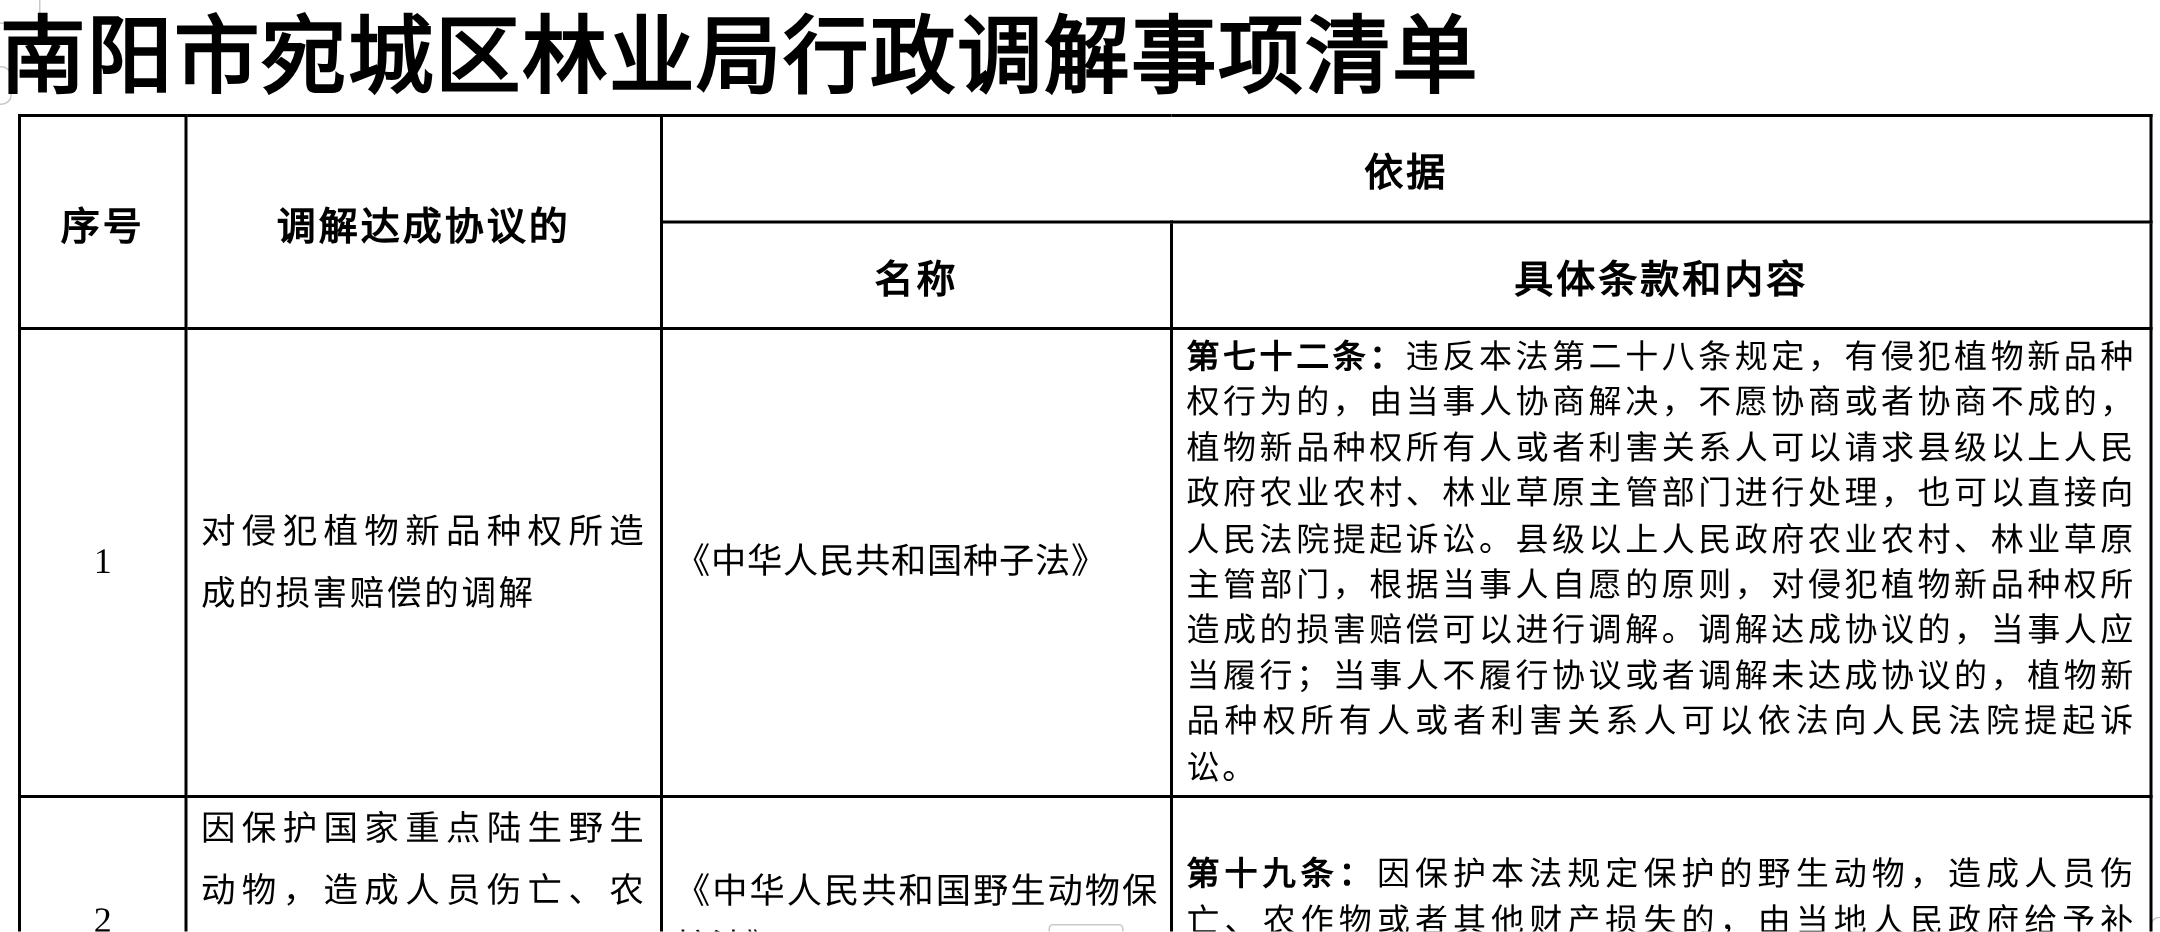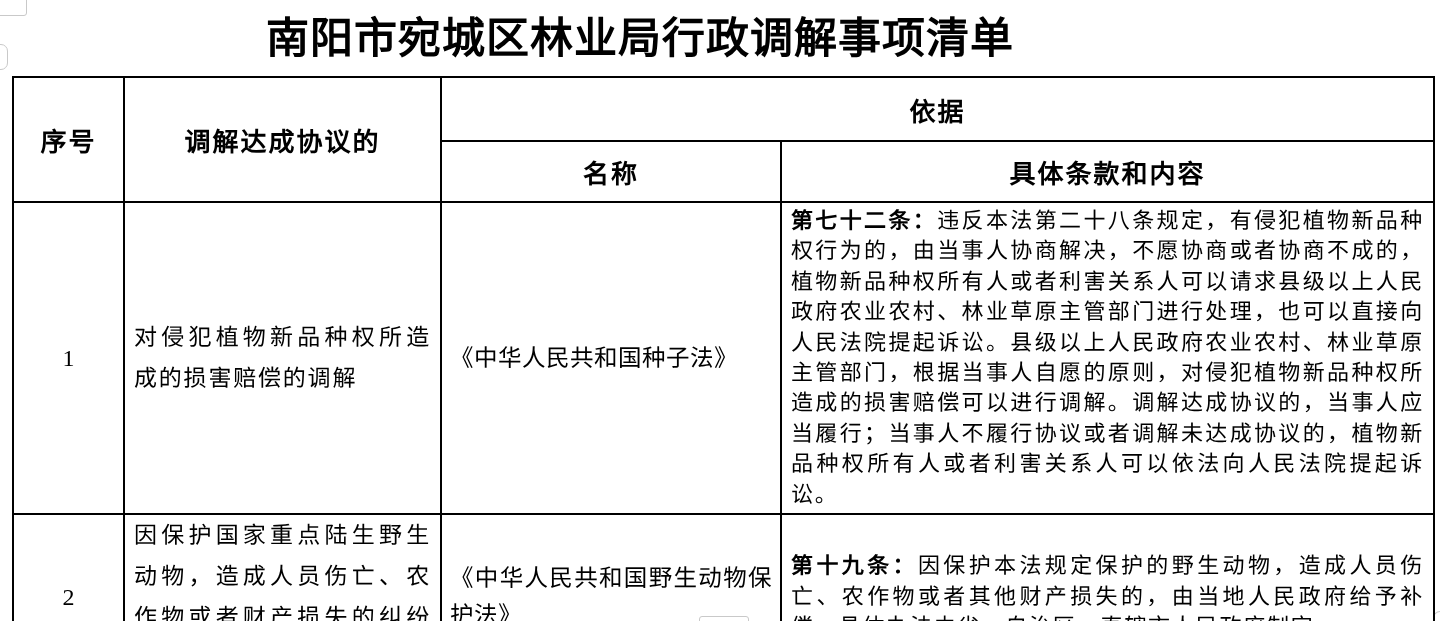--- a/index.html
+++ b/index.html
@@ -16,40 +16,39 @@
     overflow: hidden;
   }
 
   
   .doc-title {
     position: absolute;
     top: 10px;
     left: 0;
     width: 1280px;
     margin: 0;
-    text-align: center;
-    font-size: 43px;
+    font-size: 57px;
     line-height: 58px;
     font-weight: bold;
     letter-spacing: 1px;
   }
 
   
   table.mediation-table {
     position: absolute;
     left: 12px;
     top: 76px;
     width: 1421px;
     border-collapse: collapse;
     table-layout: fixed;
   }
   .mediation-table th,
   .mediation-table td {
     border: 2px solid #000000;
-    padding: 4px;
+    padding: 16px;
     vertical-align: middle;
     overflow: hidden;
   }
   .col-index  { width: 111px; }
   .col-item   { width: 317px; }
   .col-name   { width: 340px; }
   .col-clause { width: 653px; }
 
   .mediation-table th {
     font-size: 26px;

